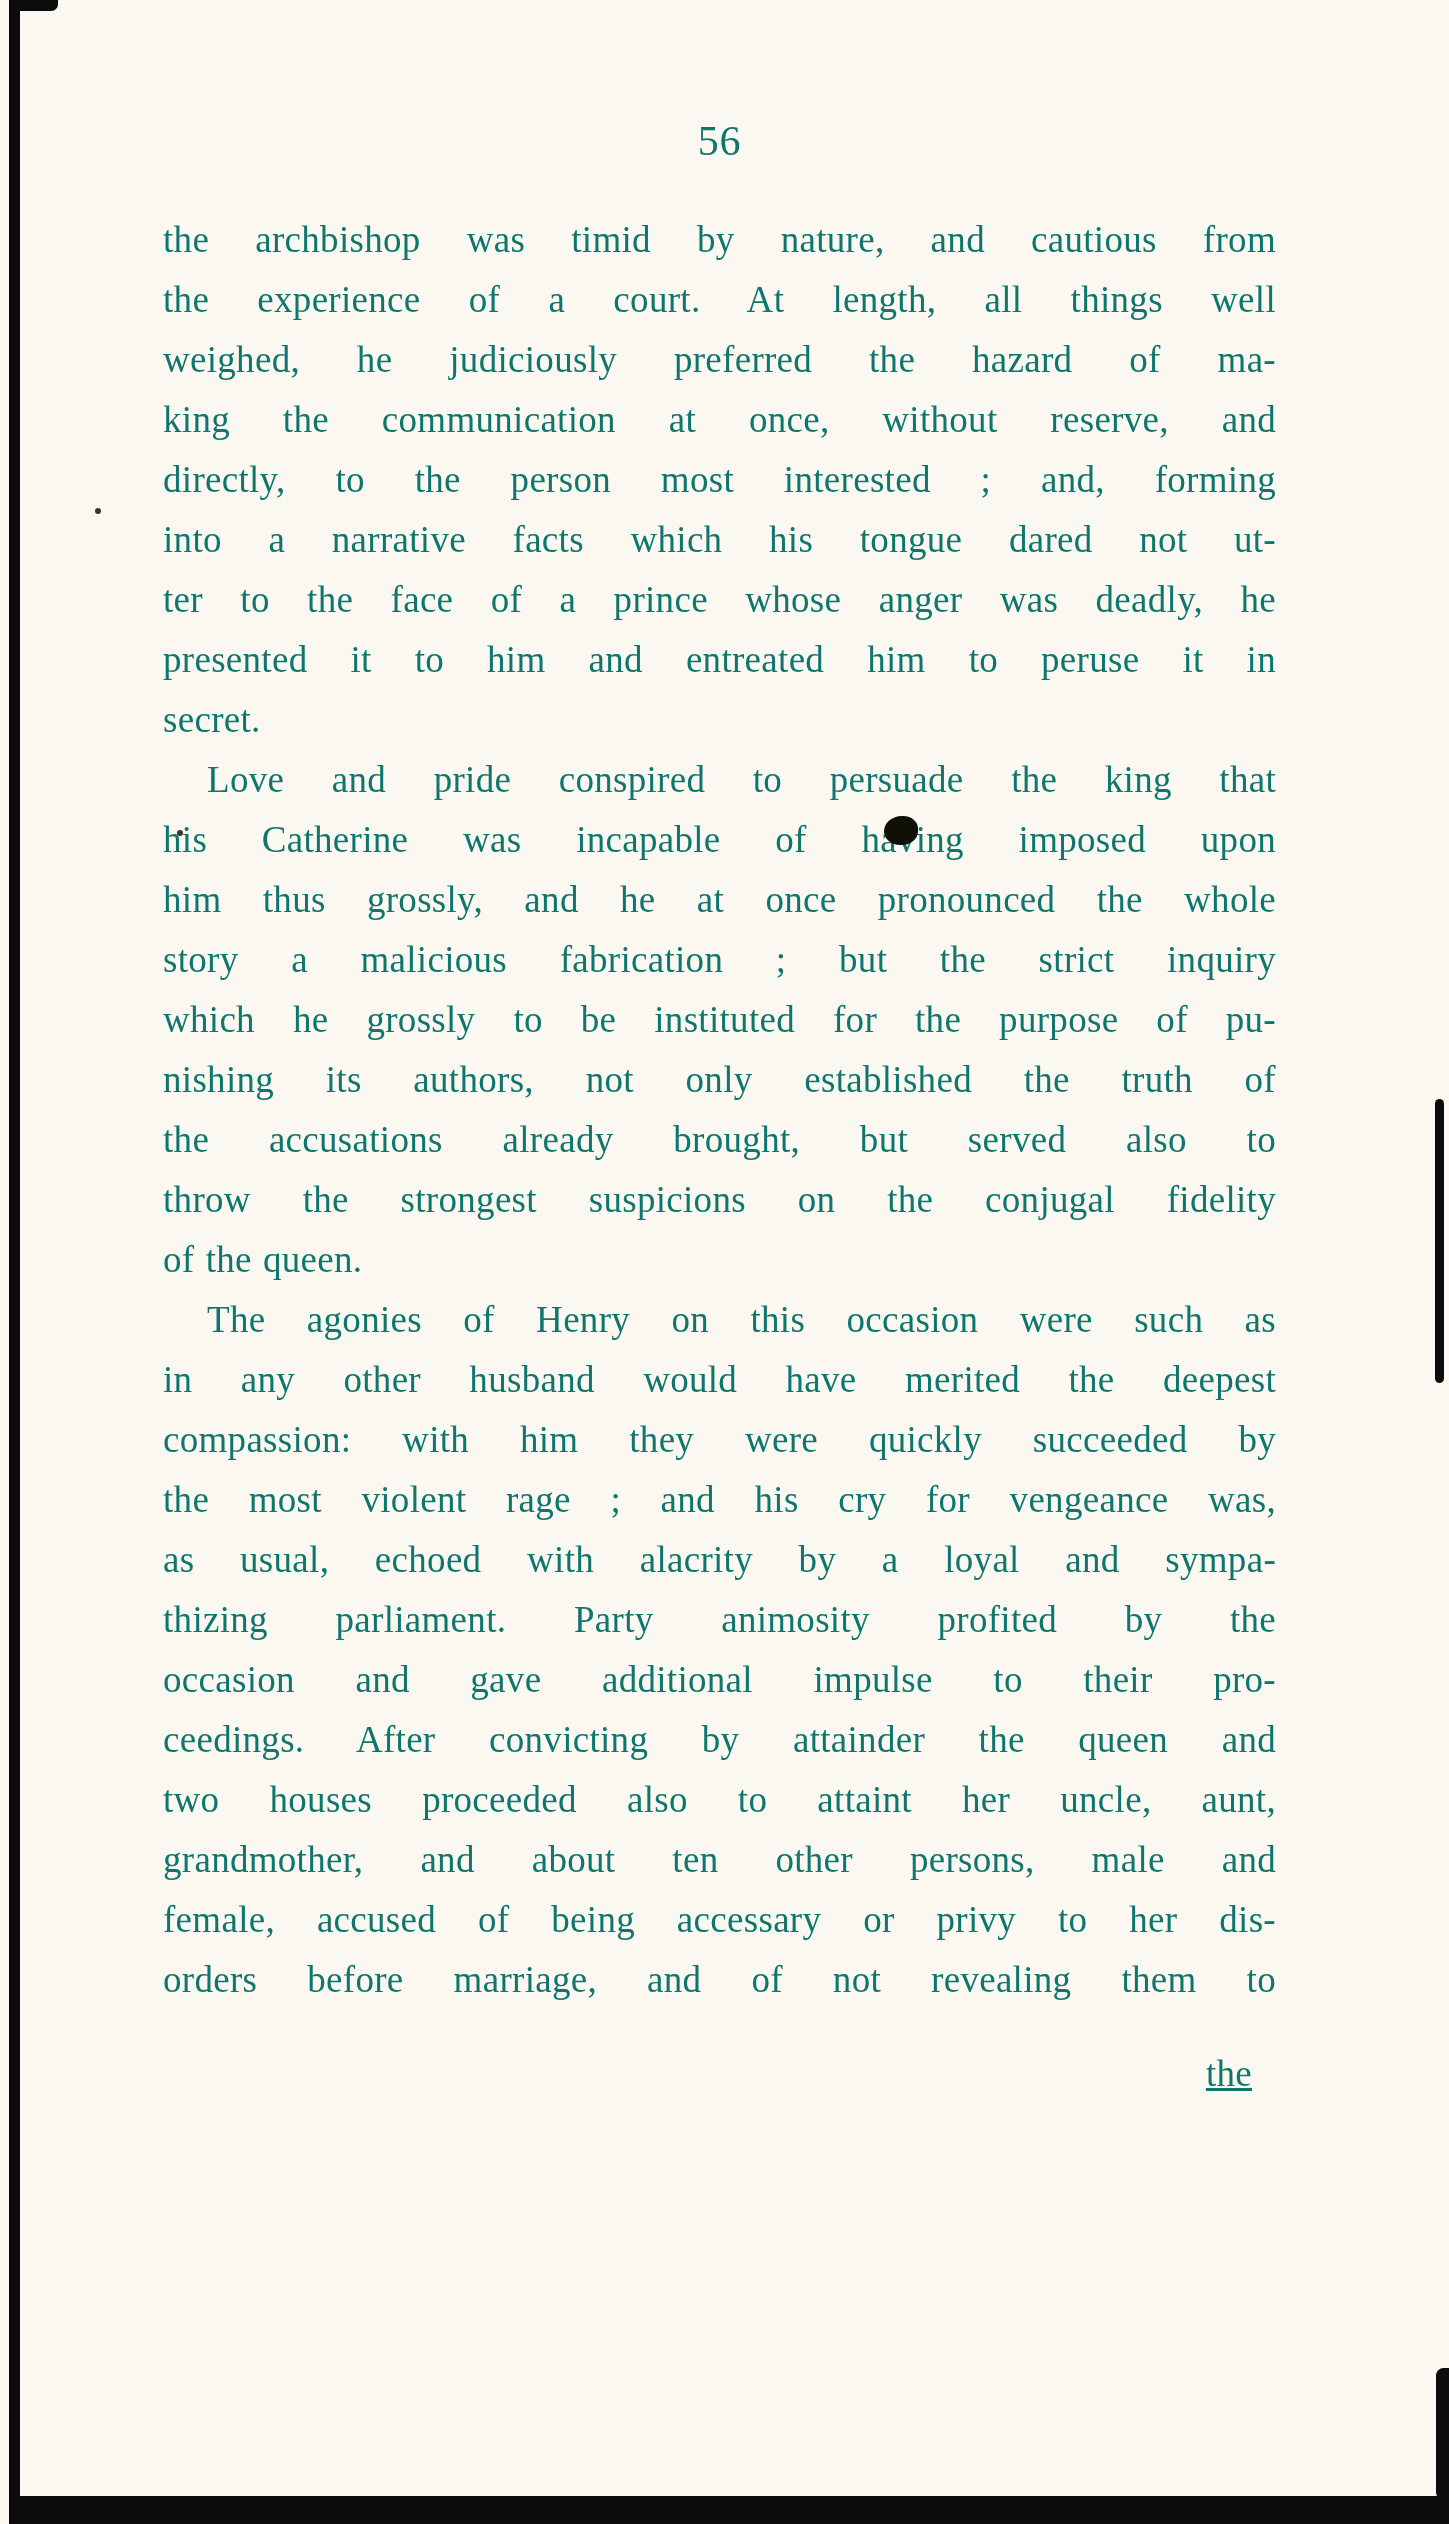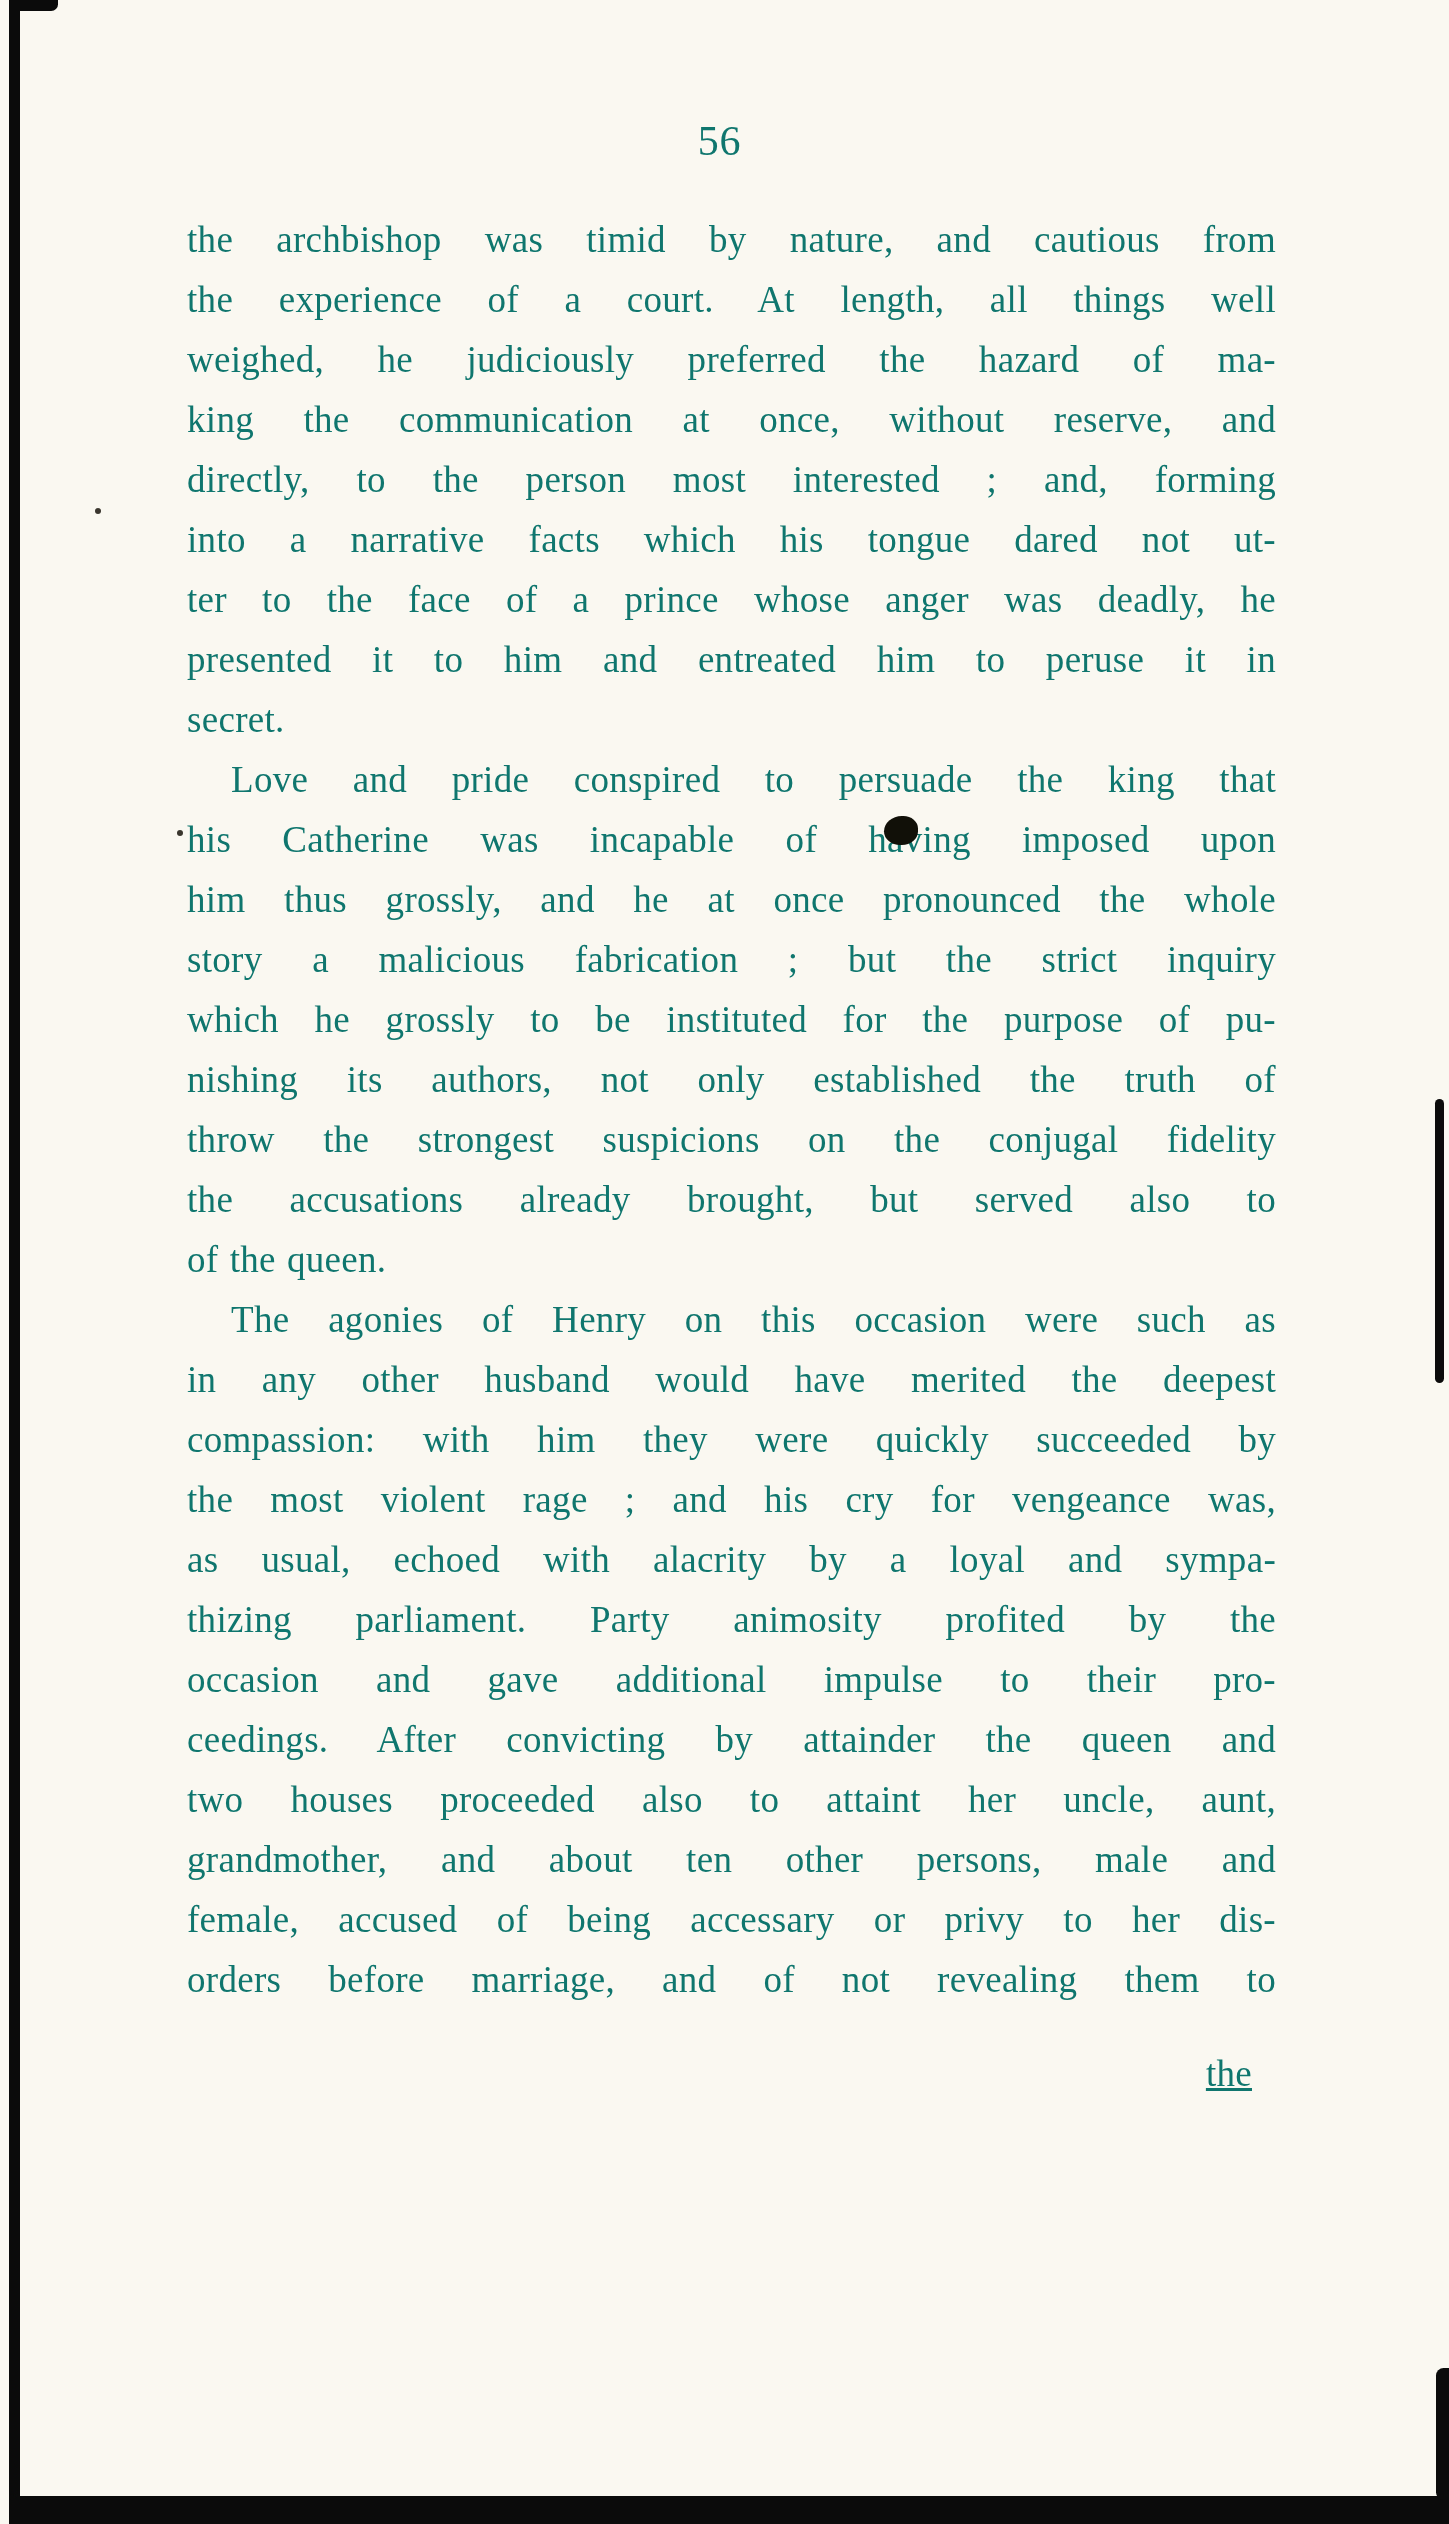--- a/index.html
+++ b/index.html
@@ -24,21 +24,21 @@
   .text-block {
     position: absolute;
     top: 210px;
     left: 163px;
     width: 1113px;
     font-size: 37px;
     line-height: 60px;
     letter-spacing: 0.3px;
     word-spacing: 1.7px;
   }
-  .line { white-space: normal; margin-left: 24px; }
+  .line { white-space: normal; }
   .line.just { text-align: justify; text-align-last: justify; }
   .line.indent { text-indent: 44px; }
   .catchword {
     margin-top: 34px;
     text-align: right;
     padding-right: 24px;
     font-size: 37px;
     text-decoration: underline;
   }
   
@@ -97,22 +97,22 @@
       <div class="line just">into a narrative facts which his tongue dared not ut-</div>
       <div class="line just">ter to the face of a prince whose anger was deadly, he</div>
       <div class="line just">presented it to him and entreated him to peruse it in</div>
       <div class="line">secret.</div>
       <div class="line indent just">Love and pride conspired to persuade the king that</div>
       <div class="line just">his Catherine was incapable of having imposed upon</div>
       <div class="line just">him thus grossly, and he at once pronounced the whole</div>
       <div class="line just">story a malicious fabrication ; but the strict inquiry</div>
       <div class="line just">which he grossly to be instituted for the purpose of pu-</div>
       <div class="line just">nishing its authors, not only established the truth of</div>
+      <div class="line just">the accusations already brought, but served also to</div>
       <div class="line just">throw the strongest suspicions on the conjugal fidelity</div>
-      <div class="line just">the accusations already brought, but served also to</div>
       <div class="line">of the queen.</div>
       <div class="line indent just">The agonies of Henry on this occasion were such as</div>
       <div class="line just">in any other husband would have merited the deepest</div>
       <div class="line just">compassion: with him they were quickly succeeded by</div>
       <div class="line just">the most violent rage ; and his cry for vengeance was,</div>
       <div class="line just">as usual, echoed with alacrity by a loyal and sympa-</div>
       <div class="line just">thizing parliament.  Party animosity profited by the</div>
       <div class="line just">occasion and gave additional impulse to their pro-</div>
       <div class="line just">ceedings.  After convicting by attainder the queen and</div>
       <div class="line just">two houses proceeded also to attaint her uncle, aunt,</div>

